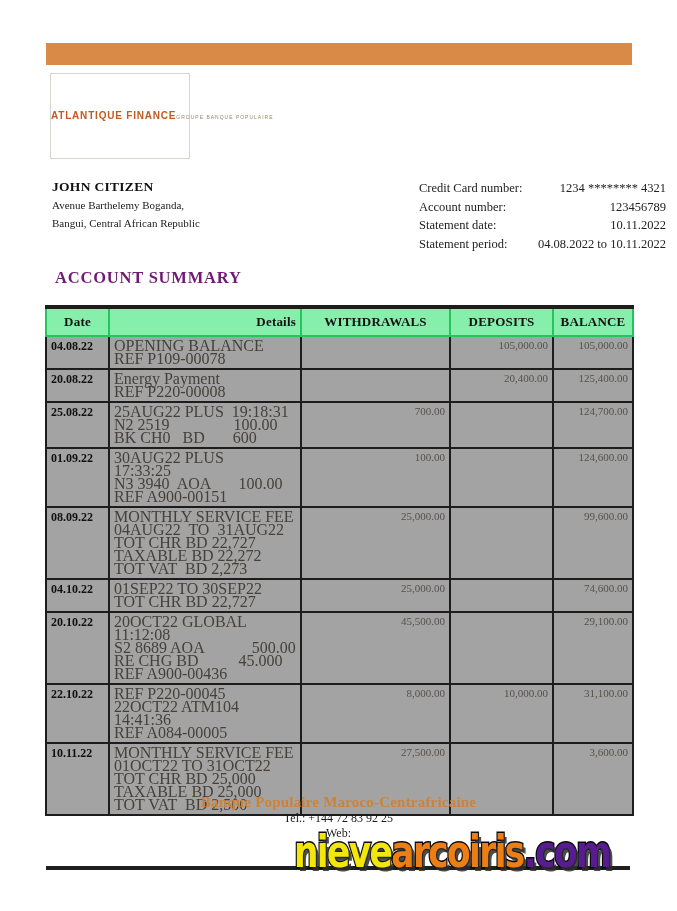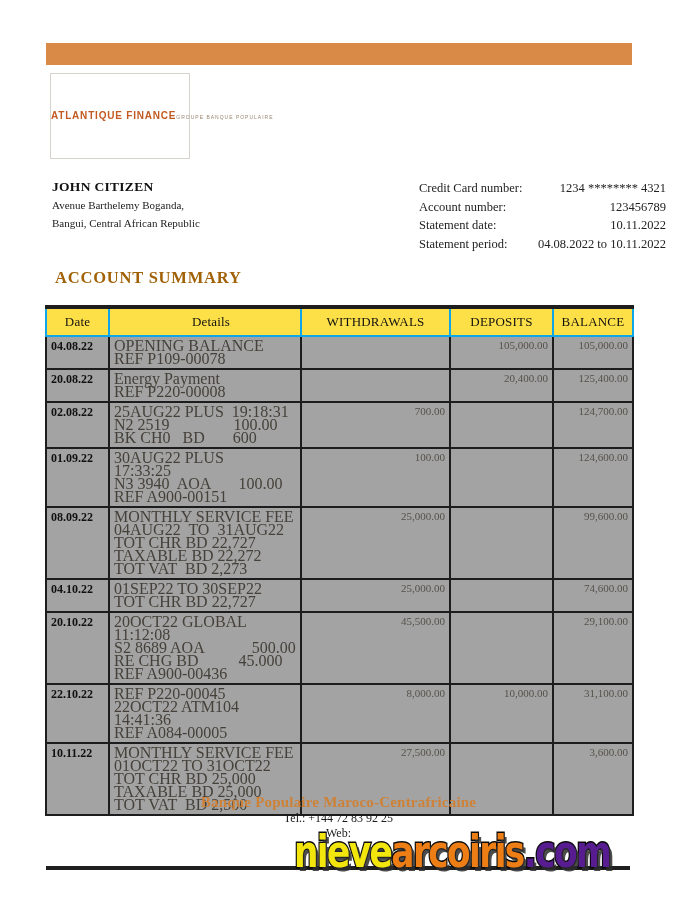--- a/index.html
+++ b/index.html
@@ -36,40 +36,40 @@
   .customer{position:absolute;left:52px;top:178px;line-height:18px;}
   .customer .name{font-size:13.5px;font-weight:bold;color:#111;letter-spacing:0.3px;}
   .customer .addr{font-size:11px;color:#222;}
   .stmt-info{position:absolute;left:391px;top:179px;width:247px;margin-left:28px;}
   .stmt-row{display:flex;justify-content:space-between;line-height:18.5px;}
   .stmt-label{font-size:12.5px;color:#222;}
   .stmt-value{font-size:12.5px;color:#222;text-align:right;}
   
   .section-title{
     position:absolute;left:55px;top:268px;
-    font-size:16.5px;font-weight:bold;color:#a16207;letter-spacing:0.8px;
+    font-size:16.5px;font-weight:bold;color:#701a75;letter-spacing:0.8px;
   }
   
   .tbl-wrap{position:absolute;left:45px;top:305px;width:587px;}
   table.summary{
     border-collapse:collapse;table-layout:fixed;width:587px;
     border:2px solid #1d1d1d;border-top:4px solid #1d1d1d;
   }
   table.summary col.c-date{width:63px;}
   table.summary col.c-details{width:192px;}
   table.summary col.c-wd{width:149px;}
   table.summary col.c-dep{width:103px;}
   table.summary col.c-bal{width:80px;}
   table.summary th{
-    border:2px solid #0ea5e9;
-    font-size:13px;font-weight:normal;color:#111;
-    padding:5px 4px;background:#fde047;letter-spacing:0.2px;
+    border:2px solid #22c55e;
+    font-size:13px;font-weight:bold;color:#111;
+    padding:5px 4px;background:#86efac;letter-spacing:0.2px;
   }
   table.summary th.h-date{text-align:center;}
-  table.summary th.h-details{text-align:center;padding-left:16px;}
+  table.summary th.h-details{text-align:right;padding-left:16px;}
   table.summary th.h-center{text-align:center;}
   table.summary td{
     border:2px solid #1d1d1d;
     vertical-align:top;padding:2px 4px 3px 4px;background:#a3a3a3;
   }
   td.td-date{font-size:12px;font-weight:bold;color:#111;line-height:14px;}
   td.td-details{
     font-size:16px;color:#45413a;line-height:13px;
     white-space:pre-wrap;padding-left:5px;
   }
@@ -179,21 +179,21 @@
           </tr>
           <tr>
             <td class="td-date">20.08.22</td>
             <td class="td-details">Energy Payment
 REF P220-00008</td>
             <td class="td-amount"></td>
             <td class="td-amount">20,400.00</td>
             <td class="td-amount">125,400.00</td>
           </tr>
           <tr>
-            <td class="td-date">02.08.22</td>
+            <td class="td-date">25.08.22</td>
             <td class="td-details">25AUG22 PLUS  19:18:31
 N2 2519                100.00
 BK CH0   BD       600</td>
             <td class="td-amount">700.00</td>
             <td class="td-amount"></td>
             <td class="td-amount">124,700.00</td>
           </tr>
           <tr>
             <td class="td-date">01.09.22</td>
             <td class="td-details">30AUG22 PLUS    17:33:25

